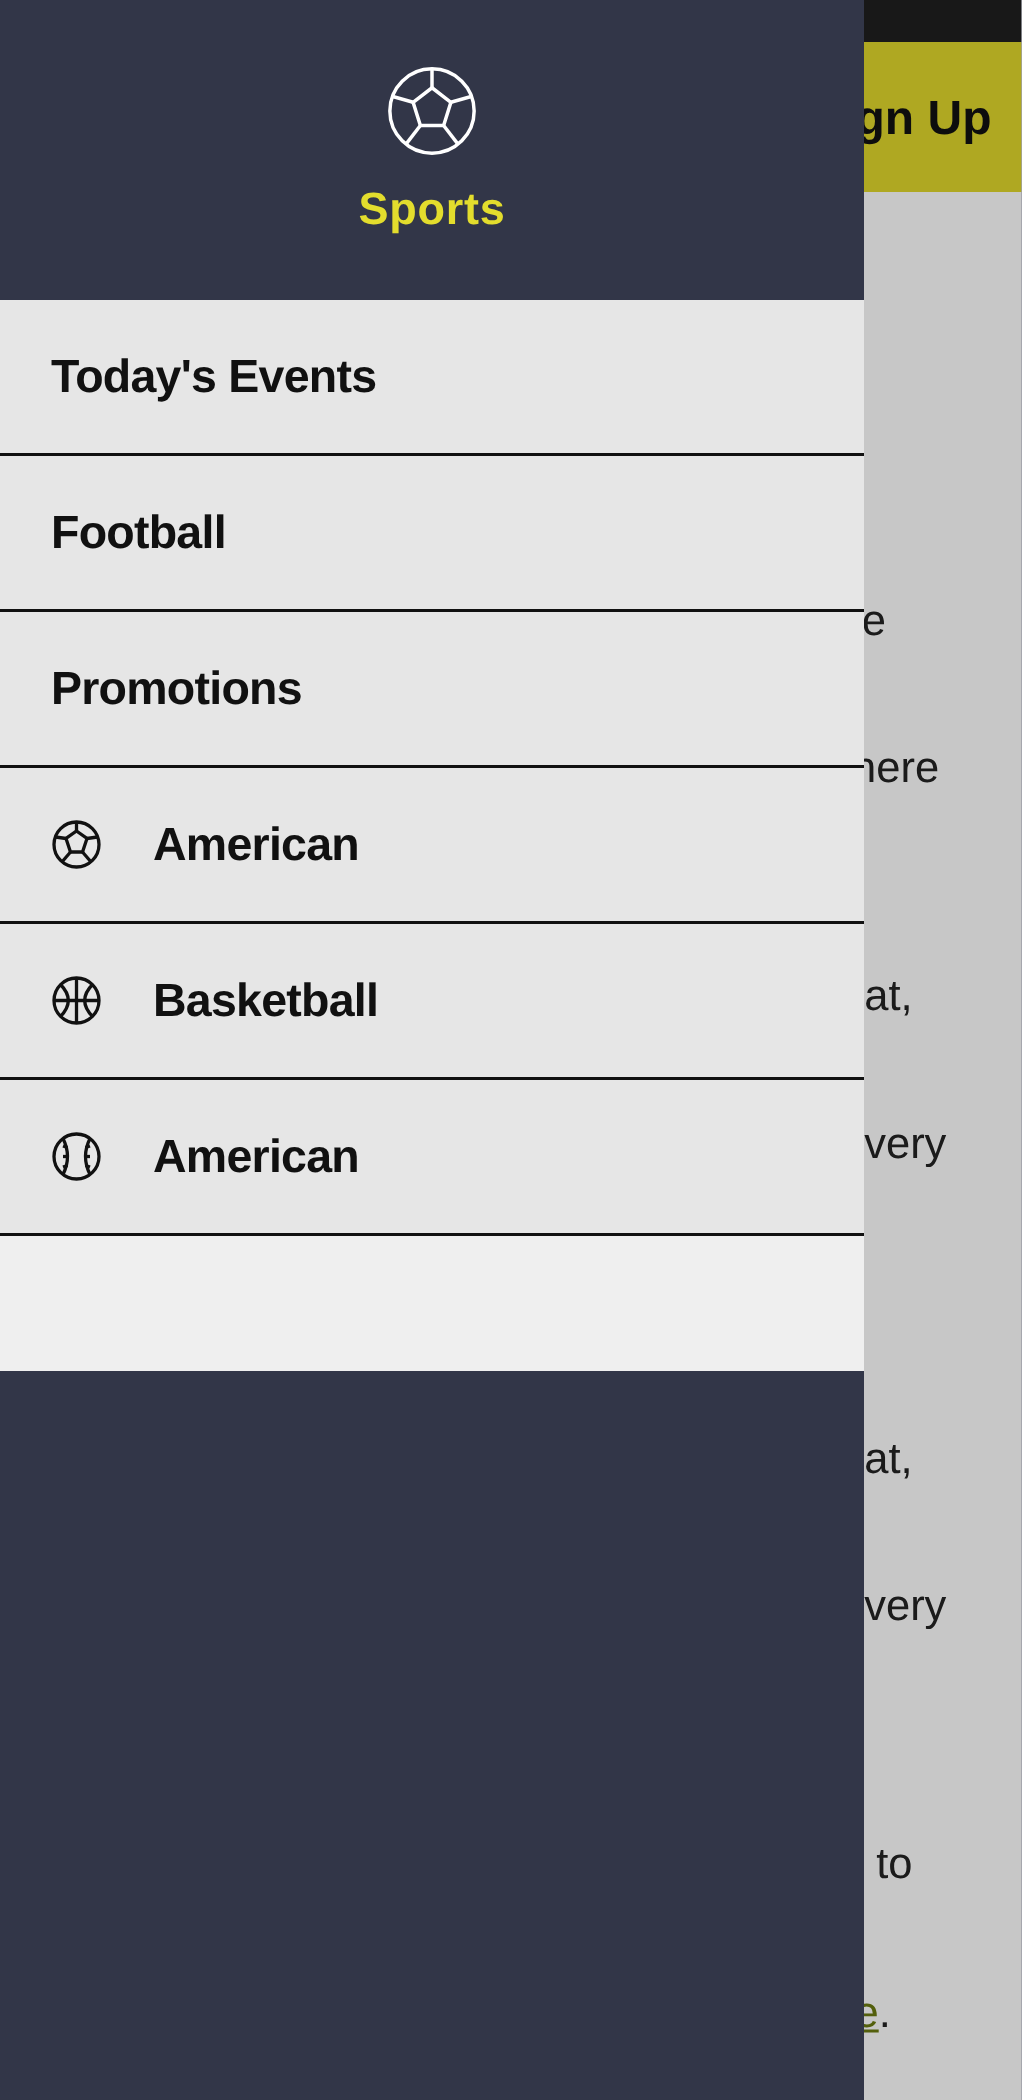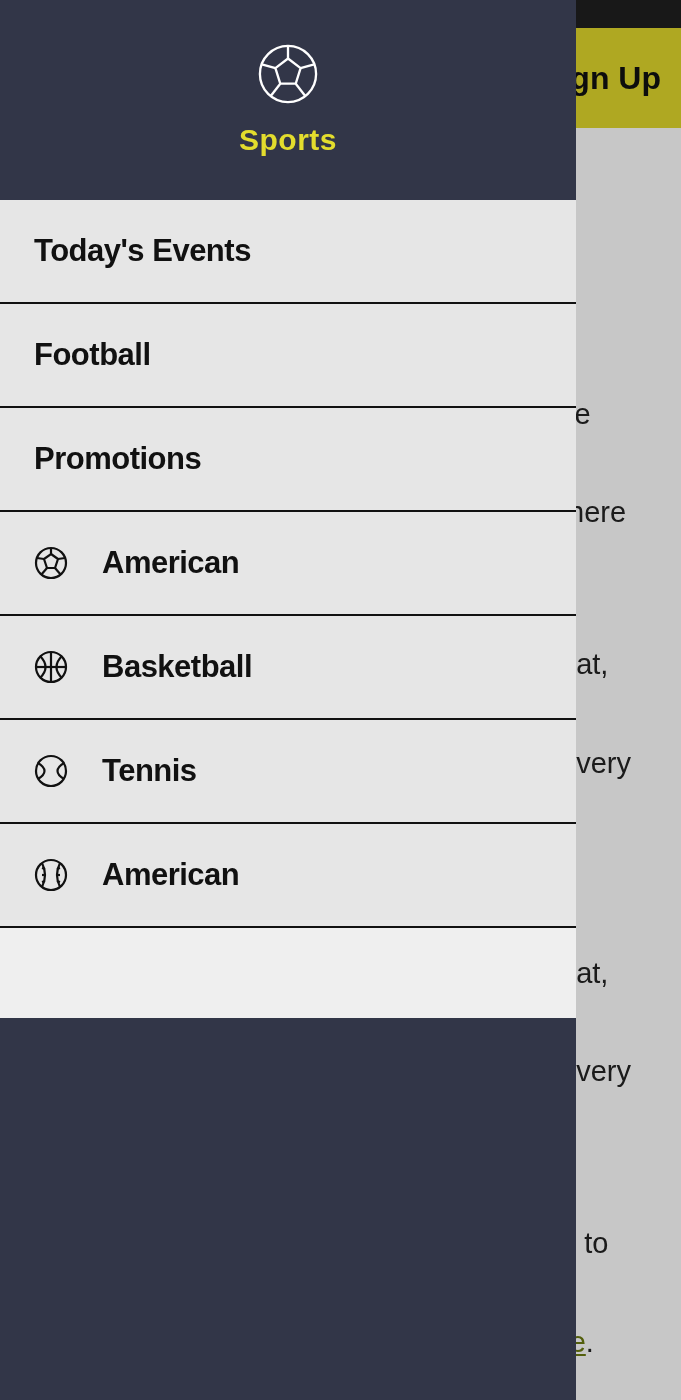--- a/index.html
+++ b/index.html
@@ -160,30 +160,20 @@
             <line x1="2" y1="17" x2="32" y2="17"></line>
             <line x1="17" y1="2" x2="17" y2="32"></line>
             <path d="M6 6 Q17 17 6 28"></path>
             <path d="M28 6 Q17 17 28 28"></path>
           </svg>
       </span>
       <span class="label">Basketball</span>
     </div>
 
 
-    <div class="menu-item">
-      <span class="sport-icon">
-        <svg viewBox="0 0 34 34">
-            <circle cx="17" cy="17" r="15"></circle>
-            <path d="M4 9 Q17 17 4 25"></path>
-            <path d="M30 9 Q17 17 30 25"></path>
-          </svg>
-      </span>
-      <span class="label">Tennis</span>
-    </div>
 
     <div class="menu-item">
       <span class="sport-icon">
         <svg viewBox="0 0 34 34">
             <circle cx="17" cy="17" r="15"></circle>
             <path d="M8 5 Q14 17 8 29"></path>
             <path d="M26 5 Q20 17 26 29"></path>
             <line x1="8" y1="10" x2="11" y2="11"></line>
             <line x1="8" y1="17" x2="11" y2="17"></line>
             <line x1="8" y1="24" x2="11" y2="23"></line>

